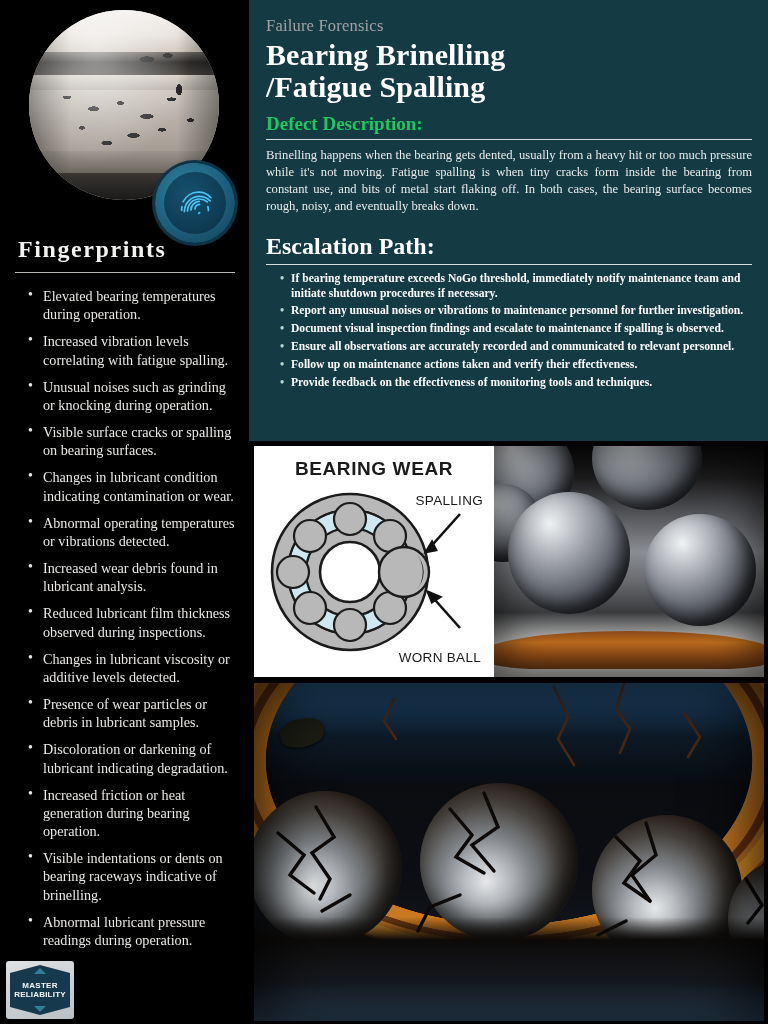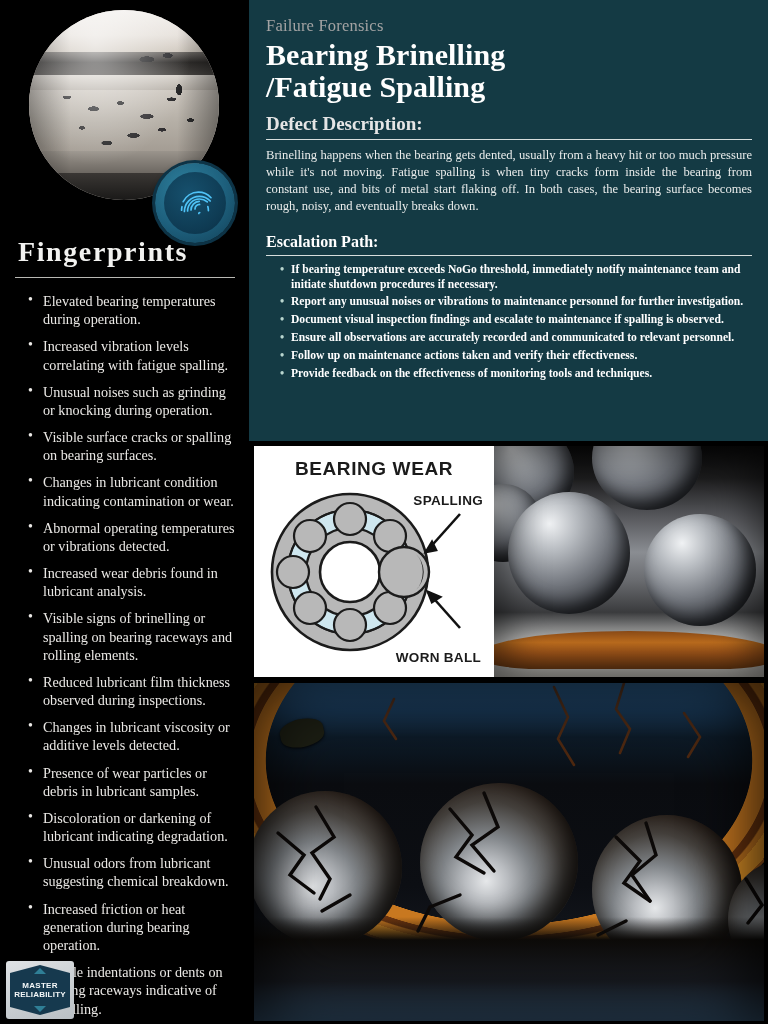--- a/index.html
+++ b/index.html
@@ -60,21 +60,21 @@
     box-shadow:0 0 0 3px #0d3346, 0 2px 6px rgba(0,0,0,.8);
     display:flex; align-items:center; justify-content:center;
   }
   .fp-badge .inner {
     width:62px; height:62px; border-radius:50%;
     background:radial-gradient(circle at 40% 35%, #16506d 0%, #0e3a52 70%, #0a2c40 100%);
     display:flex; align-items:center; justify-content:center;
   }
 
   .fp-title {
-    color:#f2f2f0; font-weight:700; font-size:28px; letter-spacing:1.6px;
+    color:#f2f2f0; font-weight:700; font-size:24px; letter-spacing:1.6px;
     padding:6px 0 0 18px;
   }
   .fp-rule { height:1px; background:#b9b9b4; margin:9px 14px 0 15px; }
 
   .fp-list { list-style:none; margin:14px 0 0 0; padding:0 10px 0 30px; }
   .fp-list li {
     position:relative; color:#ebe9e6; font-size:14.2px; line-height:1.28;
     margin-bottom:9px; padding-left:13px;
   }
   .fp-list li:before {
@@ -103,46 +103,46 @@
   .main { width:519px; height:1024px; position:relative; background:#000; }
 
   .teal-block { background:#143a44; padding:16px 16px 10px 17px; height:441px; }
 
   .kicker { color:#a3a3a3; font-size:16.5px; letter-spacing:.2px; }
   .headline {
     color:#ffffff; font-weight:700; font-size:30px; line-height:1.08;
     margin-top:3px; letter-spacing:.1px;
   }
   .section-h {
-    color:#e5e5e5; font-weight:700; font-size:19px; margin-top:9px;
+    color:#22c55e; font-weight:700; font-size:19px; margin-top:9px;
   }
   .hr-light { height:1px; background:#d7dedd; margin:4px 0 7px 0; }
   .body-text {
     color:#e9eceb; font-size:12.6px; line-height:1.35; text-align:justify;
   }
   .section-h2 {
-    color:#ffffff; font-weight:700; font-size:16px; margin-top:18px;
+    color:#ffffff; font-weight:700; font-size:24px; margin-top:18px;
   }
   .esc-list { list-style:none; margin:5px 0 0 0; padding-left:14px; }
   .esc-list li {
     position:relative; color:#ffffff; font-weight:700; font-size:11.6px;
     line-height:1.28; margin-bottom:3px; padding-left:11px;
   }
   .esc-list li:before { content:"•"; position:absolute; left:0; top:-1px; color:#b9d6cf; font-size:12px; }
 
   
   .img-row { display:flex; height:236px; padding:5px 4px 0 5px; gap:0; background:#000; }
 
   .diagram-card { width:240px; height:231px; background:#fff; position:relative; }
   .diagram-title {
     text-align:center; font-family:"Liberation Sans",sans-serif; font-weight:700;
     font-size:19px; letter-spacing:.6px; color:#1b1b1b; padding-top:12px;
   }
   .lbl {
-    position:absolute; font-family:"Liberation Sans",sans-serif; font-weight:700;
+    position:absolute; font-family:"Liberation Sans",sans-serif; font-weight:400;
     font-size:13.5px; color:#1b1b1b; letter-spacing:.3px;
   }
   .lbl.spalling { right:11px; top:47px; }
   .lbl.wornball { right:13px; bottom:12px; }
 
   .photo-card { flex:1; height:231px; position:relative; overflow:hidden; background:#2a2a2a; }
 
   
   .balls-bg { position:absolute; inset:0;
     background:linear-gradient(180deg,#0a0a0a 0%,#1d1d1e 14%,#55565a 30%,#8a8d92 46%,#6a6c70 58%,#3a3b3d 72%,#cfcfcd 86%,#b6b4ae 100%); }
@@ -230,26 +230,24 @@
     <div class="fp-rule"></div>
 
     <ul class="fp-list" id="fp-list">
         <li>Elevated bearing temperatures during operation.</li>
         <li>Increased vibration levels correlating with fatigue spalling.</li>
         <li>Unusual noises such as grinding or knocking during operation.</li>
         <li>Visible surface cracks or spalling on bearing surfaces.</li>
         <li>Changes in lubricant condition indicating contamination or wear.</li>
         <li>Abnormal operating temperatures or vibrations detected.</li>
         <li>Increased wear debris found in lubricant analysis.</li>
-        <li>Visible signs of brinelling or spalling on bearing raceways and rolling elements.</li>
         <li>Reduced lubricant film thickness observed during inspections.</li>
         <li>Changes in lubricant viscosity or additive levels detected.</li>
         <li>Presence of wear particles or debris in lubricant samples.</li>
         <li>Discoloration or darkening of lubricant indicating degradation.</li>
-        <li>Unusual odors from lubricant suggesting chemical breakdown.</li>
         <li>Increased friction or heat generation during bearing operation.</li>
         <li>Visible indentations or dents on bearing raceways indicative of brinelling.</li>
         <li>Abnormal lubricant pressure readings during operation.</li>
       </ul>
 
     <div class="logo-badge">
       <div class="logo-hex">
         <span class="chev top"></span>
         <span class="l1">MASTER</span>
         <span class="l2">RELIABILITY</span>

